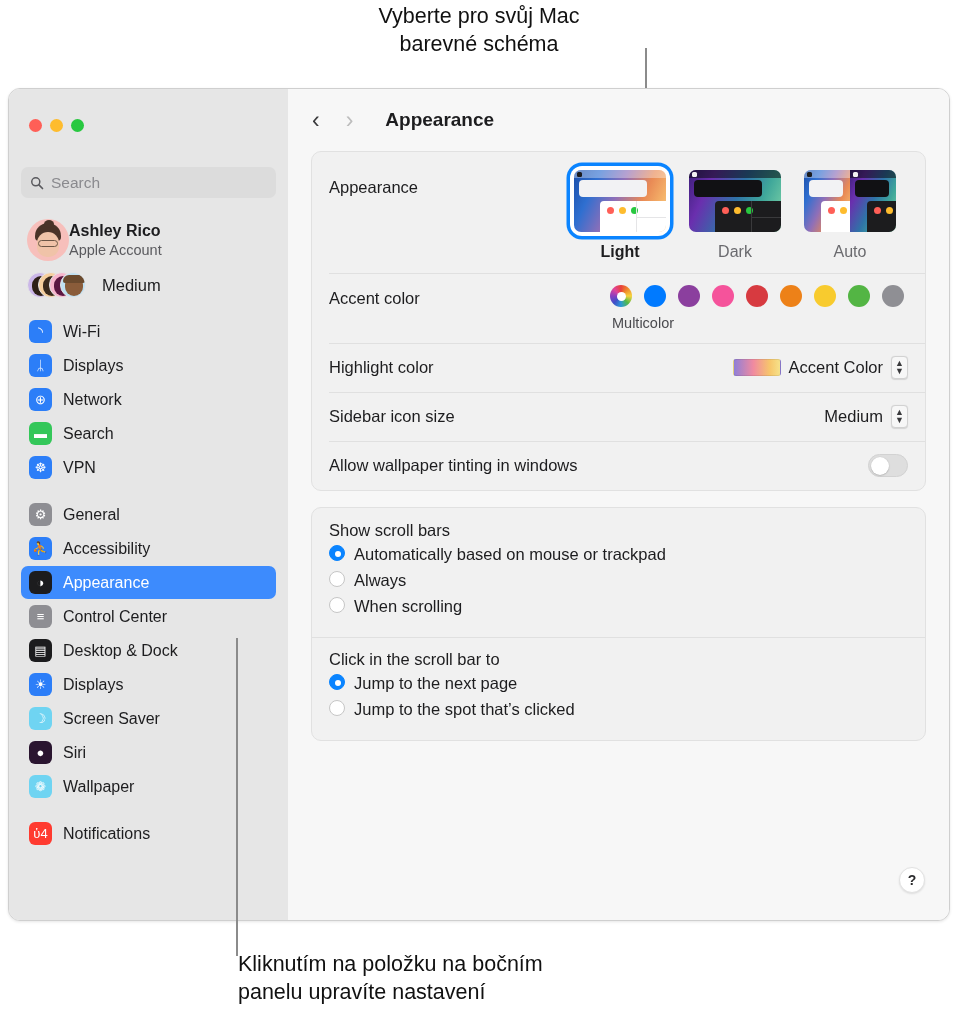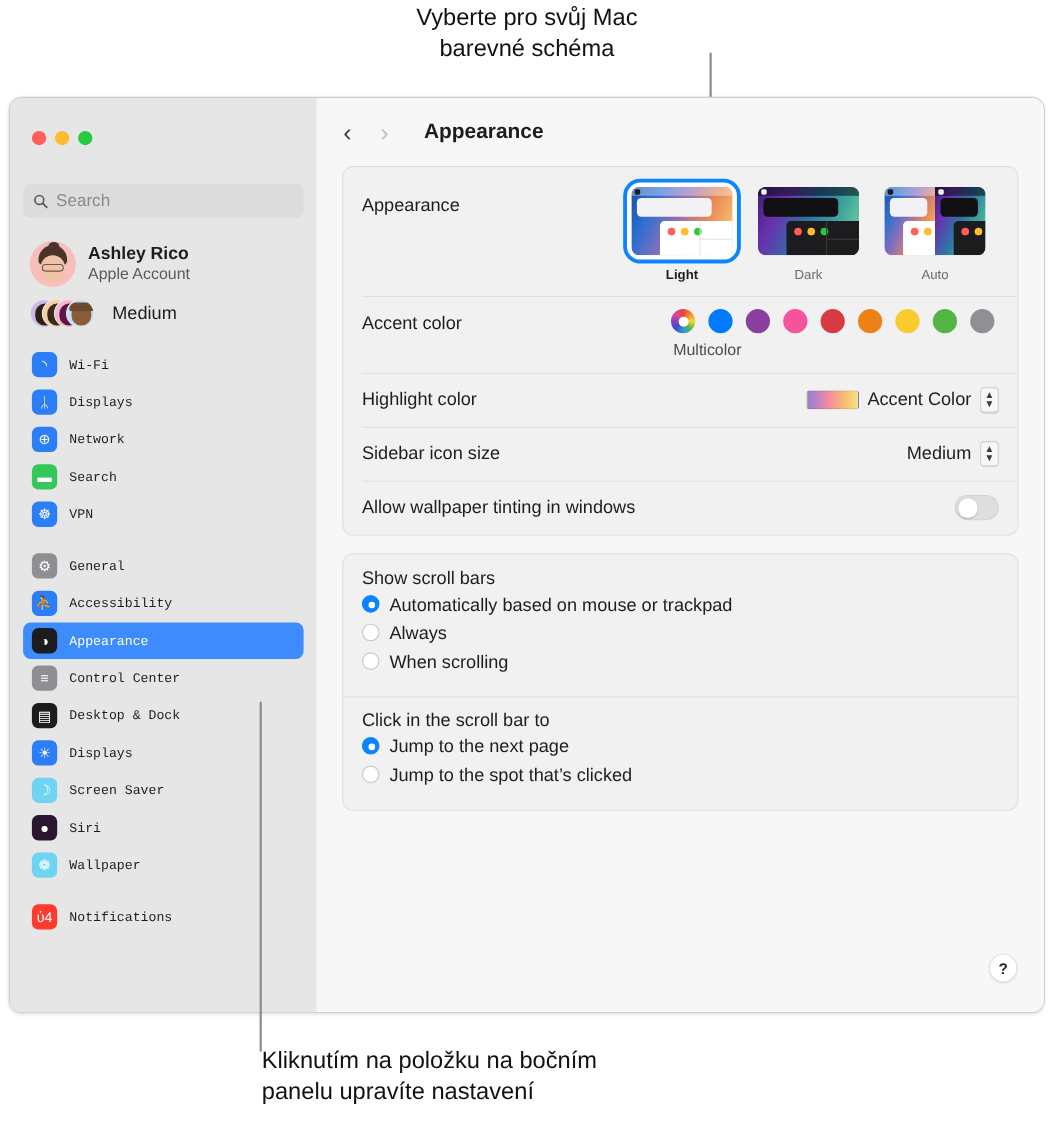--- a/index.html
+++ b/index.html
@@ -58,21 +58,21 @@
     background: #dcdcdc;
     border-radius: 7px;
     display: flex; align-items: center; gap: 7px;
     padding: 0 9px;
   }
   .search-box .ph { font-size: 15.5px; color: #8a8a8e; }
 
   .sb-scroll { position: absolute; top: 120px; left: 0; right: 0; bottom: 0; padding: 0 12px; }
 
   .account-row {
-    display: flex; align-items: center; gap: 11px;
+    display: flex; align-items: center; 
     padding: 6px 6px; margin-top: 4px;
     border-radius: 7px;
   }
   .avatar {
     width: 42px; height: 42px; border-radius: 50%;
     background: #f7bfbb; flex: 0 0 42px;
     position: relative; overflow: hidden;
   }
   .avatar .hair { position:absolute; left:8px; top:4px; width:26px; height:18px; background:#4a3328; border-radius:13px 13px 4px 4px; }
   .avatar .bun  { position:absolute; left:17px; top:1px; width:10px; height:8px; background:#4a3328; border-radius:50%; }
@@ -93,21 +93,21 @@
   .family-label { font-size: 16.5px; color: #1d1d1f; }
 
   .sb-group { margin-top: 14px; }
   .sb-item {
     display: flex; align-items: center; gap: 11px;
     height: 33px; padding: 0 8px; border-radius: 7px;
     margin-bottom: 1px;
   }
   .sb-item.selected { background: #3d8bfd; }
   .sb-item.selected .sb-label { color: #ffffff; }
-  .sb-label { font-size: 12px; color: #1d1d1f; white-space: nowrap; font-family: Liberation Mono, monospace; }
+  .sb-label { font-size: 16px; color: #1d1d1f; white-space: nowrap; }
   .sb-icon {
     width: 23px; height: 23px; border-radius: 6px; flex: 0 0 23px;
     display: flex; align-items: center; justify-content: center;
     color: #fff; font-size: 13px; line-height: 1;
   }
 
   
   #detail { flex: 1; background: #f7f7f7; position: relative; height: 100%; }
   #toolbar { height: 62px; display: flex; align-items: center; padding: 0 0 0 18px; gap: 14px; }
   .nav-chev { font-size: 23px; color: #3a3a3c; line-height: 1; padding: 2px 6px; }
@@ -145,21 +145,21 @@
   .mini-win {
     position: absolute; left: 5px; top: 10px; width: 74%; height: 17px;
     border-radius: 4px; padding: 2.5px;
   }
   .mini-win .pill { width: 100%; height: 100%; background: #1474f0; border-radius: 2.5px; }
   .mini-panel { position: absolute; left: 28%; bottom: 0; right: 0; height: 50%; border-radius: 4px 0 0 0; }
   .mini-panel .dots { display: flex; gap: 5px; padding: 6px 0 0 7px; }
   .mini-panel .dot { width: 7px; height: 7px; border-radius: 50%; }
   .mini-panel .split { position: absolute; left: 54%; top: 0; bottom: 0; width: 1px; }
   .mini-panel .hline { position: absolute; left: 54%; right: 0; top: 52%; height: 1px; }
-  .theme-label { font-size: 12px; color: #6a6a6e; }
+  .theme-label { font-size: 16px; color: #6a6a6e; }
   .theme.sel .theme-label { color: #1d1d1f; font-weight: bold; }
 
   
   #accent-row { padding-top: 12px; padding-bottom: 12px; align-items: flex-start; }
   #accent-row .row-label { padding-top: 4px; }
   .accent-wrap { margin-left: auto; display: flex; flex-direction: column; align-items: flex-start; padding-right: 4px; }
   .swatches { display: flex; gap: 12px; }
   .sw { width: 22px; height: 22px; border-radius: 50%; position: relative; }
   .sw.multi {
     background: conic-gradient(#e8413a,#ef8b2c,#f6d33c,#54b948,#2b9ad6,#3e4fc8,#8b3fc0,#e0449a,#e8413a);

